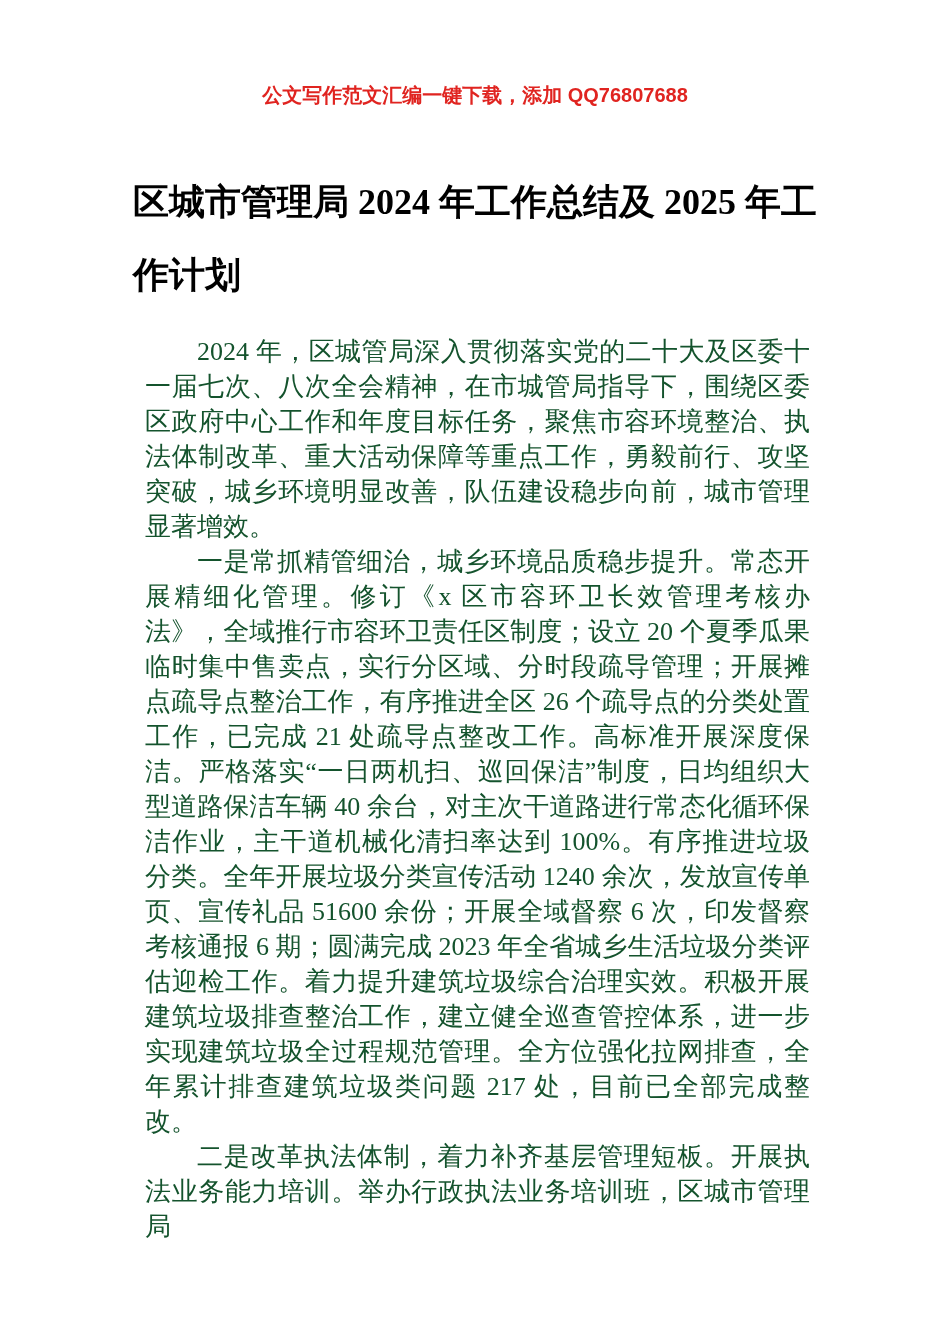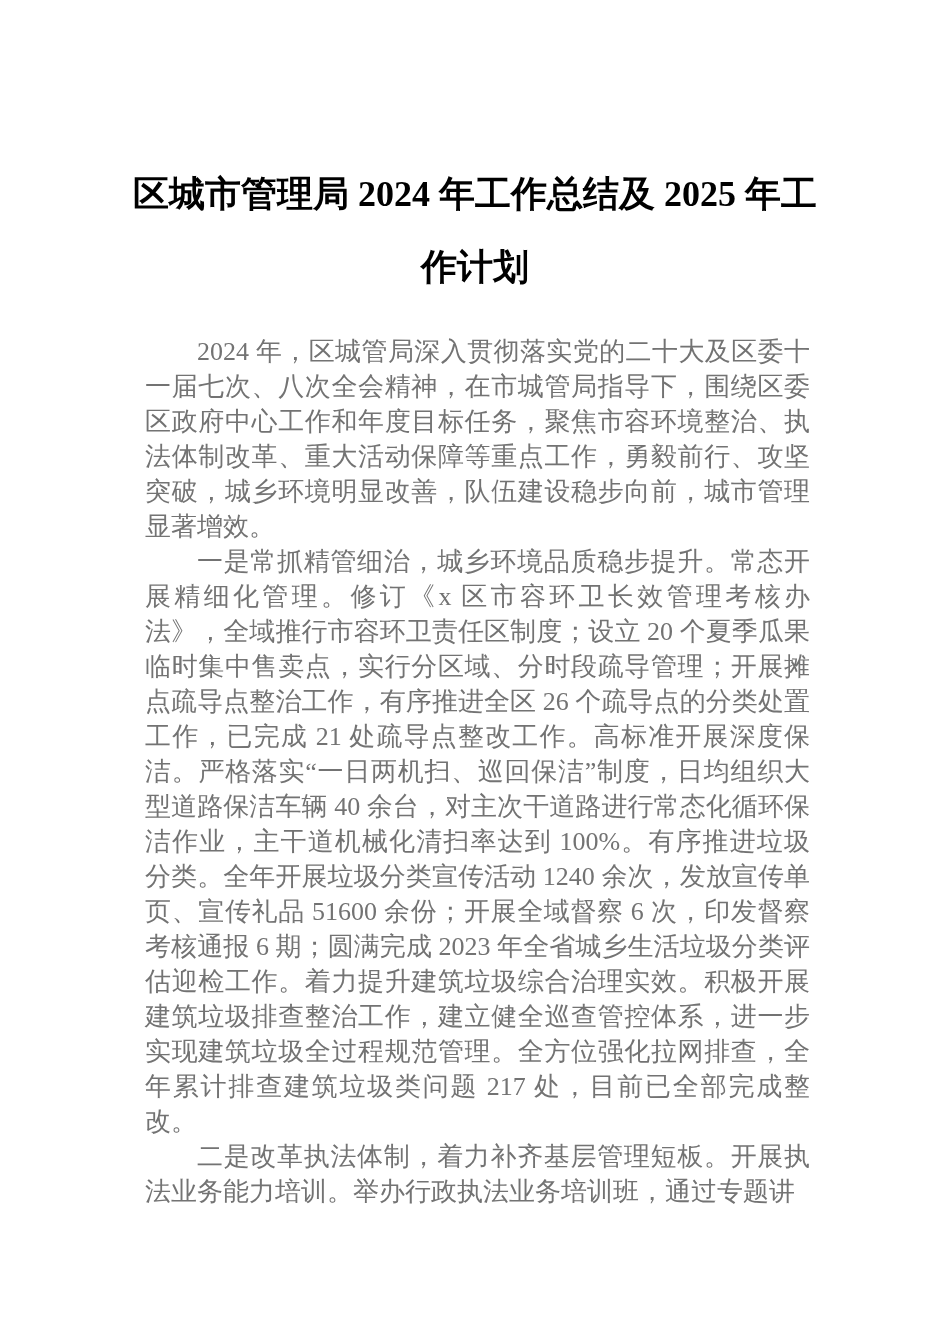--- a/index.html
+++ b/index.html
@@ -25,51 +25,51 @@
     font-family: "Liberation Sans", sans-serif;
     font-size: 20px;
     line-height: 25px;
     font-weight: bold;
   }
   .doc-title {
     position: absolute;
     top: 158px;
     left: 125px;
     width: 700px;
-    margin: 0;
-    text-align: center;
+    margin: 8px;
     font-size: 36px;
     line-height: 73px;
     font-weight: bold;
     color: #000000;
     font-family: "Liberation Serif", serif;
   }
   .doc-body {
     position: absolute;
     top: 334px;
     left: 145px;
     width: 665px;
     font-size: 26px;
     line-height: 35px;
     text-align: justify;
-    color: #737373;
+    color: #14532d;
   }
   .doc-body p {
     margin: 0;
     padding: 0;
     text-indent: 2em;
   }
 </style>
 </head>
 <body>
 
 <div class="page">
 
+  <div class="banner" style="color: rgb(224, 36, 32);">公文写作范文汇编一键下载，添加 QQ76807688</div>
 
   <h1 class="doc-title">区城市管理局 2024 年工作总结及 2025 年工作计划</h1>
 
   <div class="doc-body">
     <p>2024 年，区城管局深入贯彻落实党的二十大及区委十一届七次、八次全会精神，在市城管局指导下，围绕区委区政府中心工作和年度目标任务，聚焦市容环境整治、执法体制改革、重大活动保障等重点工作，勇毅前行、攻坚突破，城乡环境明显改善，队伍建设稳步向前，城市管理显著增效。</p>
     <p>一是常抓精管细治，城乡环境品质稳步提升。常态开展精细化管理。修订《x 区市容环卫长效管理考核办法》，全域推行市容环卫责任区制度；设立 20 个夏季瓜果临时集中售卖点，实行分区域、分时段疏导管理；开展摊点疏导点整治工作，有序推进全区 26 个疏导点的分类处置工作，已完成 21 处疏导点整改工作。高标准开展深度保洁。严格落实“一日两机扫、巡回保洁”制度，日均组织大型道路保洁车辆 40 余台，对主次干道路进行常态化循环保洁作业，主干道机械化清扫率达到 100%。有序推进垃圾分类。全年开展垃圾分类宣传活动 1240 余次，发放宣传单页、宣传礼品 51600 余份；开展全域督察 6 次，印发督察考核通报 6 期；圆满完成 2023 年全省城乡生活垃圾分类评估迎检工作。着力提升建筑垃圾综合治理实效。积极开展建筑垃圾排查整治工作，建立健全巡查管控体系，进一步实现建筑垃圾全过程规范管理。全方位强化拉网排查，全年累计排查建筑垃圾类问题 217 处，目前已全部完成整改。</p>
-    <p>二是改革执法体制，着力补齐基层管理短板。开展执法业务能力培训。举办行政执法业务培训班，通过专题讲</p>
+    <p>二是改革执法体制，着力补齐基层管理短板。开展执法业务能力培训。举办行政执法业务培训班，区城市管理局</p>
   </div>
 
 </div>
 
 </body></html>

